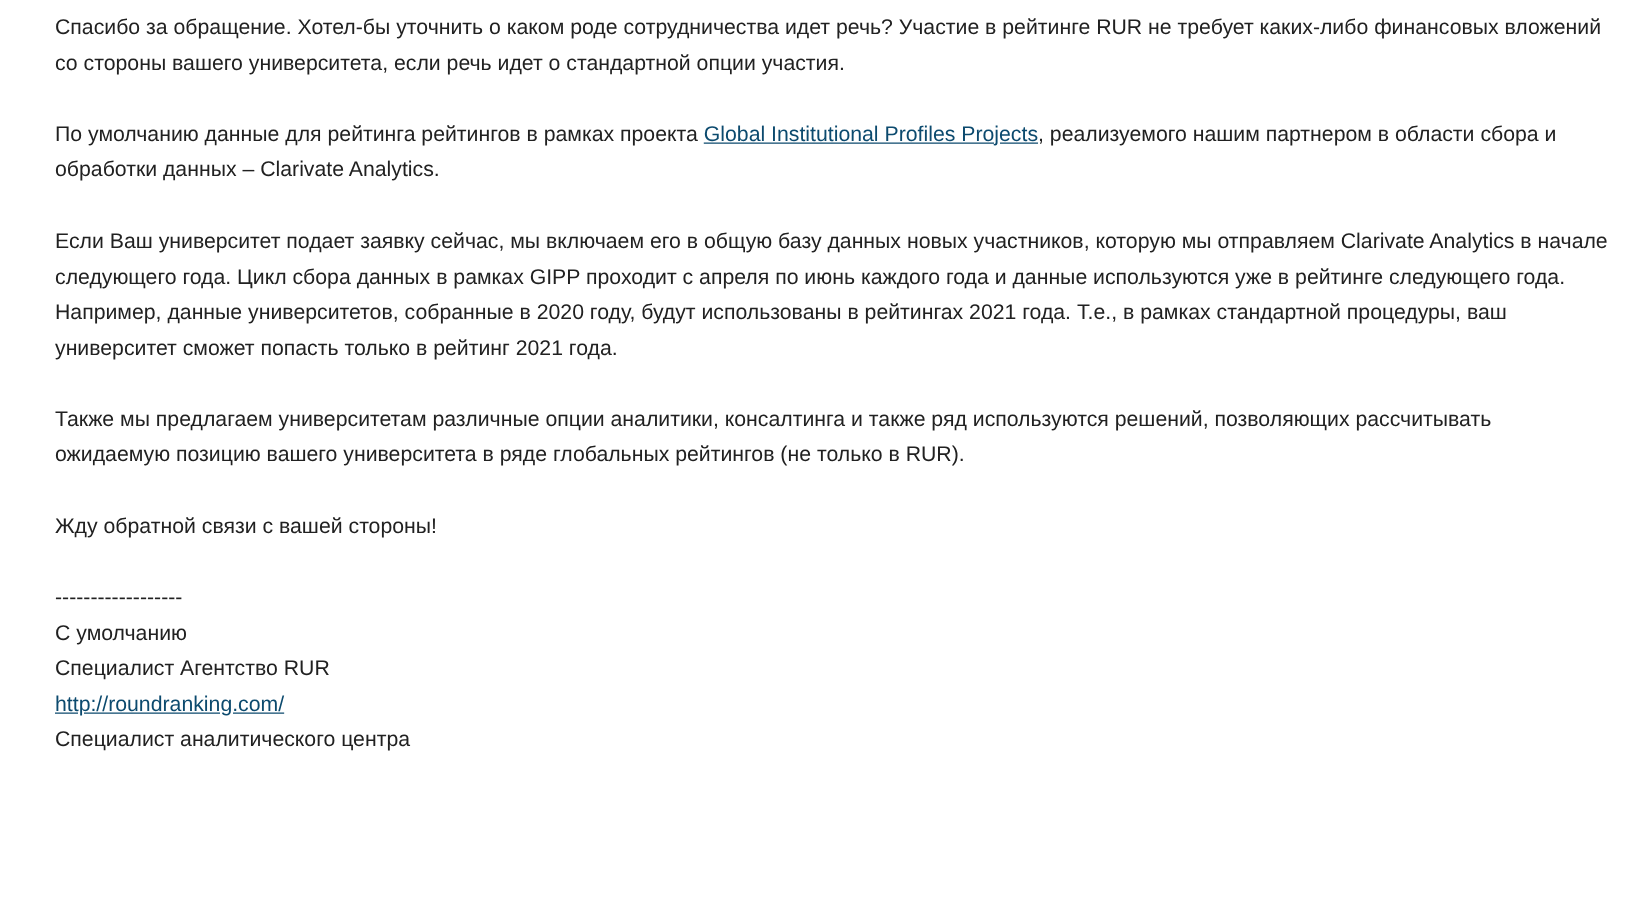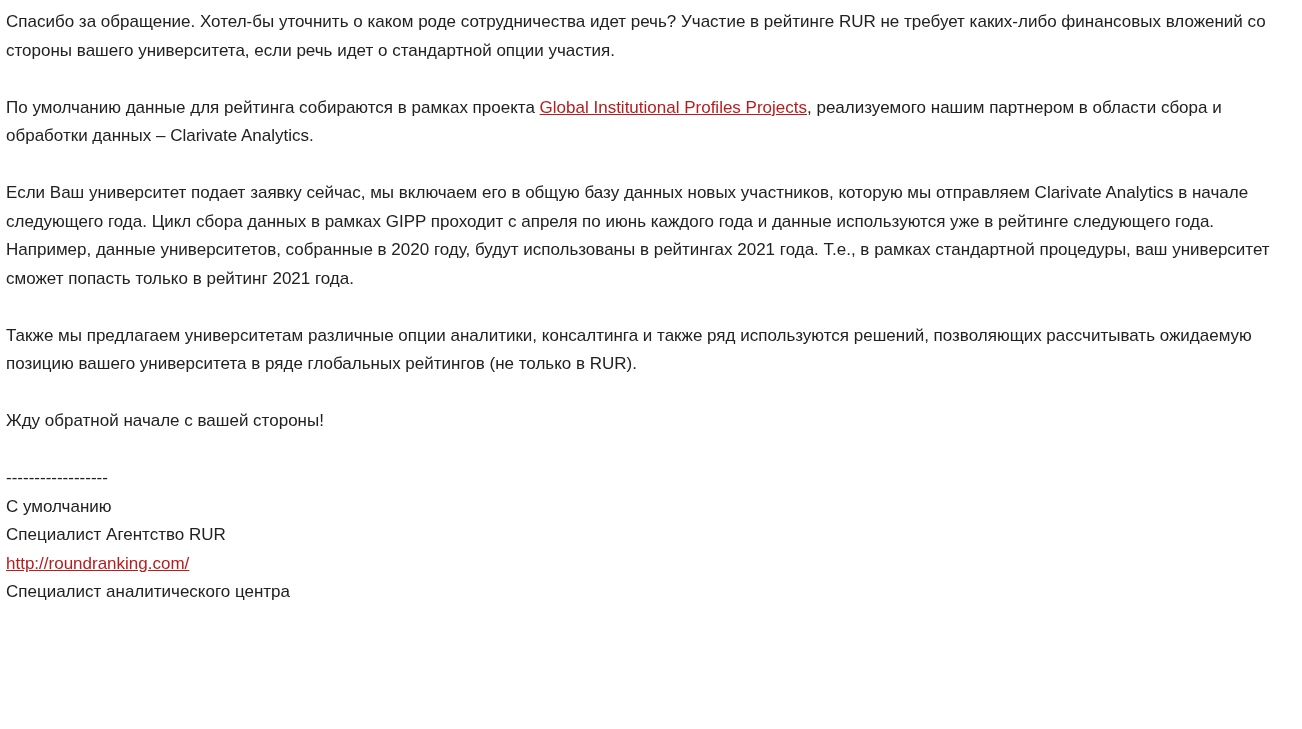--- a/index.html
+++ b/index.html
@@ -11,52 +11,53 @@
     width: 1302px;
     height: 729px;
     overflow: hidden;
     font-family: "Liberation Sans", "DejaVu Sans", sans-serif;
     font-size: 17px;
     line-height: 28.5px;
     color: #212121;
     -webkit-font-smoothing: antialiased;
   }
   .email-body {
-    padding: 8px 14px 0 6px;
+    padding: 8px 14px 0 29px;
+    margin-left: 15px;
   }
   .email-body p {
     margin: 0 0 28.5px 0;
   }
   a.text-link {
-    color: #b91c1c;
+    color: #0c4a6e;
     cursor: pointer;
     text-align: right;
   }
   .signature {
     margin: 0;
   }
   .signature .sig-line {
     margin: 0;
   }
 </style>
 </head>
 <body>
 
 <div class="email-body">
 
   <p>Спасибо за обращение. Хотел-бы уточнить о каком роде сотрудничества идет речь? Участие в рейтинге RUR не требует каких-либо финансовых вложений со стороны вашего университета, если речь идет о стандартной опции участия.</p>
 
-  <p><span>По умолчанию данные для рейтинга собираются в рамках проекта </span><a class="text-link" href="#">Global Institutional Profiles Projects</a><span>, реализуемого нашим партнером в области сбора и обработки данных – Clarivate Analytics.</span></p>
+  <p><span>По умолчанию данные для рейтинга рейтингов в рамках проекта </span><a class="text-link" href="#">Global Institutional Profiles Projects</a><span>, реализуемого нашим партнером в области сбора и обработки данных – Clarivate Analytics.</span></p>
 
   <p>Если Ваш университет подает заявку сейчас, мы включаем его в общую базу данных новых участников, которую мы отправляем Clarivate Analytics в начале следующего года. Цикл сбора данных в рамках GIPP проходит с апреля по июнь каждого года и данные используются уже в рейтинге следующего года. Например, данные университетов, собранные в 2020 году, будут использованы в рейтингах 2021 года. Т.е., в рамках стандартной процедуры, ваш университет сможет попасть только в рейтинг 2021 года.</p>
 
 
   <p>Также мы предлагаем университетам различные опции аналитики, консалтинга и также ряд используются решений, позволяющих рассчитывать ожидаемую позицию вашего университета в ряде глобальных рейтингов (не только в RUR).</p>
 
-  <p>Жду обратной начале с вашей стороны!</p>
+  <p>Жду обратной связи с вашей стороны!</p>
 
   <div class="signature">
     <div class="sig-line">------------------</div>
     <div class="sig-line">С умолчанию</div>
     <div class="sig-line">Специалист Агентство RUR</div>
     <div class="sig-line">
       <a class="text-link" href="#">http://roundranking.com/</a>
     </div>
     <div class="sig-line">Специалист аналитического центра</div>
   </div>

